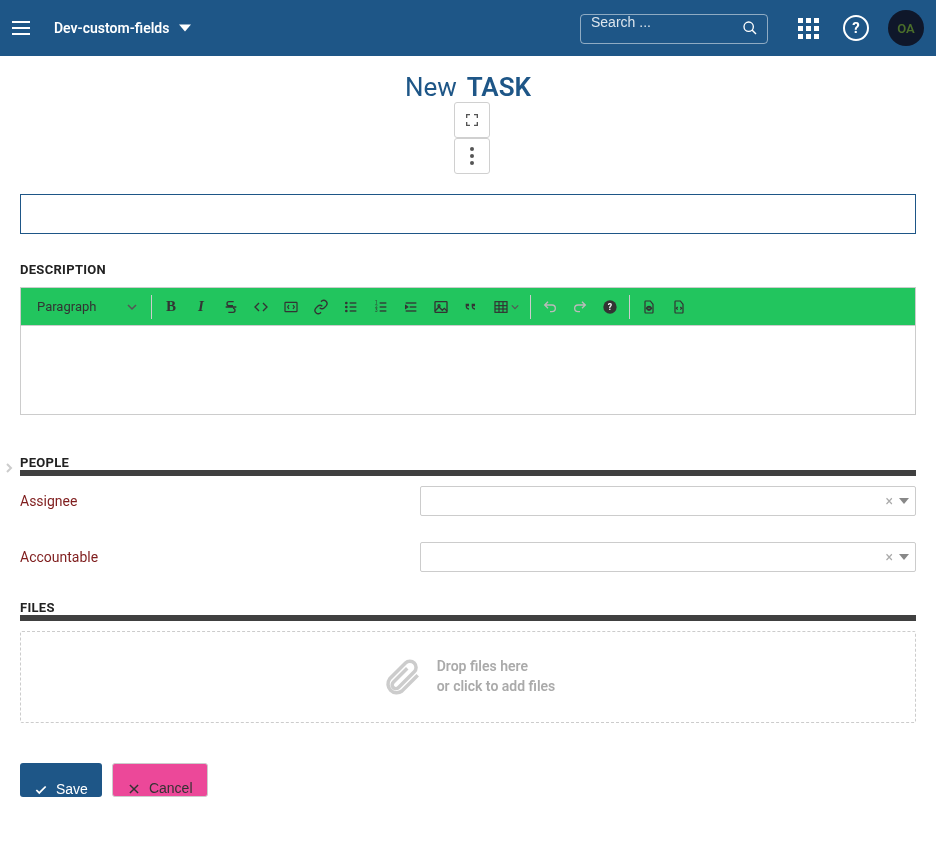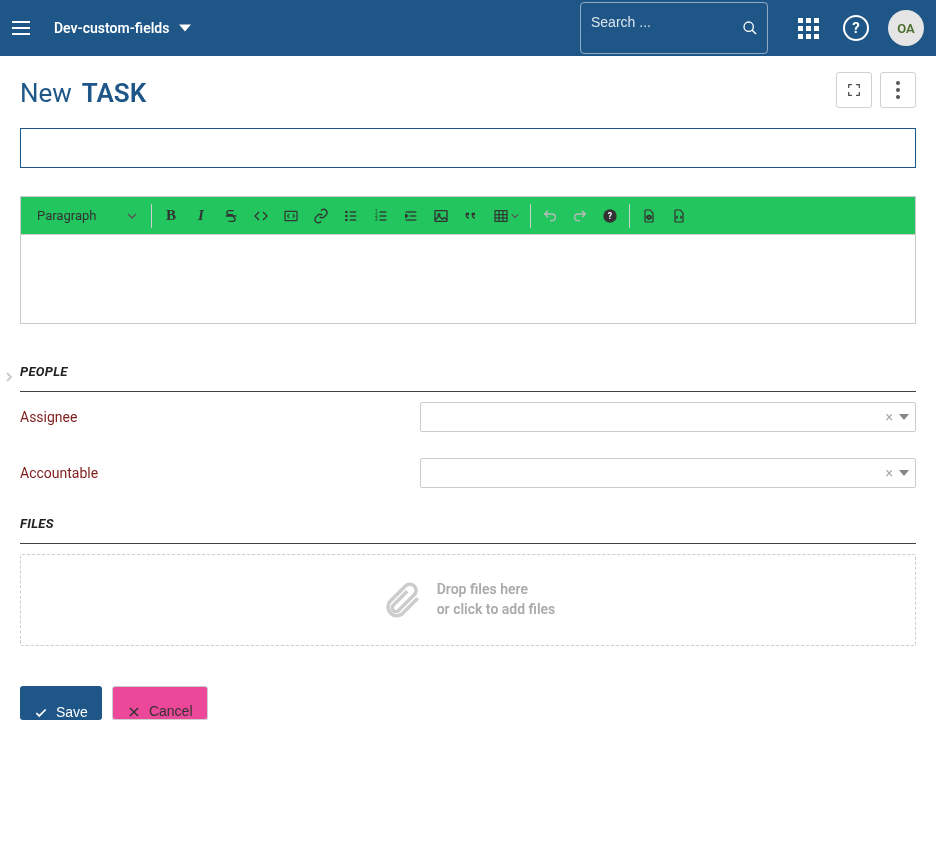--- a/index.html
+++ b/index.html
@@ -6,44 +6,44 @@
 body { font-family: -apple-system, BlinkMacSystemFont, "Segoe UI", Roboto, Arial, sans-serif; width: 936px; height: 854px; background: #fff; color: #333; overflow: hidden; }
 
 
 .header { background: #1e5687; height: 56px; display: flex; align-items: center; padding: 0 12px; color: #fff; }
 .hamburger { width: 24px; height: 24px; display: flex; flex-direction: column; justify-content: center; gap: 4px; cursor: pointer; margin-right: 18px; }
 .hamburger span { height: 2px; background: #fff; width: 18px; }
 .project-selector { display: flex; align-items: center; gap: 10px; cursor: pointer; font-weight: 600; font-size: 14px; }
 .project-selector svg { width: 12px; height: 12px; }
 .header-spacer { flex: 1; }
 .search-box { position: relative; width: 188px; margin-right: 24px; }
-.search-box input { width: 100%; height: 52px; background: transparent; border: 1px solid rgba(255,255,255,0.5); border-radius: 4px; color: #fff; padding: 0 32px 13px 10px; font-size: 14px; }
+.search-box input { width: 100%; height: 30px; background: transparent; border: 1px solid rgba(255,255,255,0.5); border-radius: 4px; color: #fff; padding: 0 32px 13px 10px; font-size: 14px; }
 .search-box input::placeholder { color: rgba(255,255,255,0.85); }
 .search-box svg { position: absolute; right: 10px; top: 50%; transform: translateY(-50%); width: 16px; height: 16px; }
 .header-icon { width: 32px; height: 32px; display: flex; align-items: center; justify-content: center; cursor: pointer; margin-right: 16px; }
 .apps-grid { display: grid; grid-template-columns: repeat(3, 5px); grid-template-rows: repeat(3, 5px); gap: 3px; }
 .apps-grid span { background: #fff; }
 .help-circle { width: 26px; height: 26px; border: 2px solid #fff; border-radius: 50%; display: flex; align-items: center; justify-content: center; font-weight: 700; font-size: 15px; }
-.avatar { width: 36px; height: 36px; border-radius: 50%; background: #e5e5e5; color: #4a6e2a; display: flex; align-items: center; justify-content: center; font-weight: 600; font-size: 13px; cursor: pointer; }
+.avatar { width: 36px; height: 36px; border-radius: 50%; background: #0f172a; color: #4a6e2a; display: flex; align-items: center; justify-content: center; font-weight: 600; font-size: 13px; cursor: pointer; }
 
 
 .content { padding: 16px 20px; }
-.title-row { display: flex; align-items: flex-end; margin-bottom: 20px; }
+.title-row { display: flex; align-items: center; margin-bottom: 20px; flex-direction: column; }
 .page-title { font-size: 26px; font-weight: 600; color: #1e5687; }
 .page-title .new { font-weight: 400; margin-right: 4px; }
 .title-spacer { flex: 1; }
 .title-btn { width: 36px; height: 36px; border: 1px solid #d0d0d0; border-radius: 3px; background: #fff; display: flex; align-items: center; justify-content: center; cursor: pointer; margin-left: 8px; }
 .title-btn svg { width: 16px; height: 16px; }
 .more-dots { display: flex; flex-direction: column; gap: 3px; }
 .more-dots span { width: 4px; height: 4px; background: #555; border-radius: 50%; }
 
 .subject-input { width: 100%; height: 40px; border: 1.5px solid #1e5687; padding: 0 12px; font-size: 16px; margin-bottom: 28px; }
 
 .section-label { font-size: 13px; font-weight: 700; letter-spacing: 0.3px; margin-bottom: 10px; color: #222; }
-.section-label.divided { border-bottom: 1px solid #404040; padding-bottom: 12px; font-style: italic; }
+.section-label.divided { border-bottom: 6px solid #404040; padding-bottom: 0; }
 
 
 .editor-wrap { border: 1px solid #ccc; margin-bottom: 40px; }
 .toolbar { height: 38px; border-bottom: 1px solid #ccc; display: flex; align-items: center; background: #22c55e; padding: 0 6px; }
 .tb-select { display: flex; align-items: center; gap: 6px; padding: 0 10px; height: 28px; font-size: 13px; cursor: pointer; min-width: 120px; justify-content: space-between; }
 .tb-select svg { width: 10px; height: 10px; }
 .tb-sep { width: 1px; height: 24px; background: #ccc; margin: 0 4px; }
 .tb-btn { width: 30px; height: 30px; display: flex; align-items: center; justify-content: center; cursor: pointer; border-radius: 2px; }
 .tb-btn svg { width: 16px; height: 16px; }
 .tb-btn.bold { font-weight: 900; font-size: 15px; font-family: Georgia, serif; }
@@ -132,20 +132,21 @@
       <div class="more-dots">
           <span></span>
           <span></span>
           <span></span>
         </div>
     </div>
   </div>
 
   <input class="subject-input" type="text" value="" style="">
 
+  <div class="section-label">DESCRIPTION</div>
   <div class="editor-wrap">
     <div class="toolbar">
       <div class="tb-select">
         <span>Paragraph</span>
         <svg viewBox="0 0 10 10" fill="none" stroke="#555" stroke-width="1.5">
             <path d="M1 3 L5 7 L9 3"></path>
           </svg>
       </div>
       <div class="tb-sep"></div>
       <div class="tb-btn bold">

